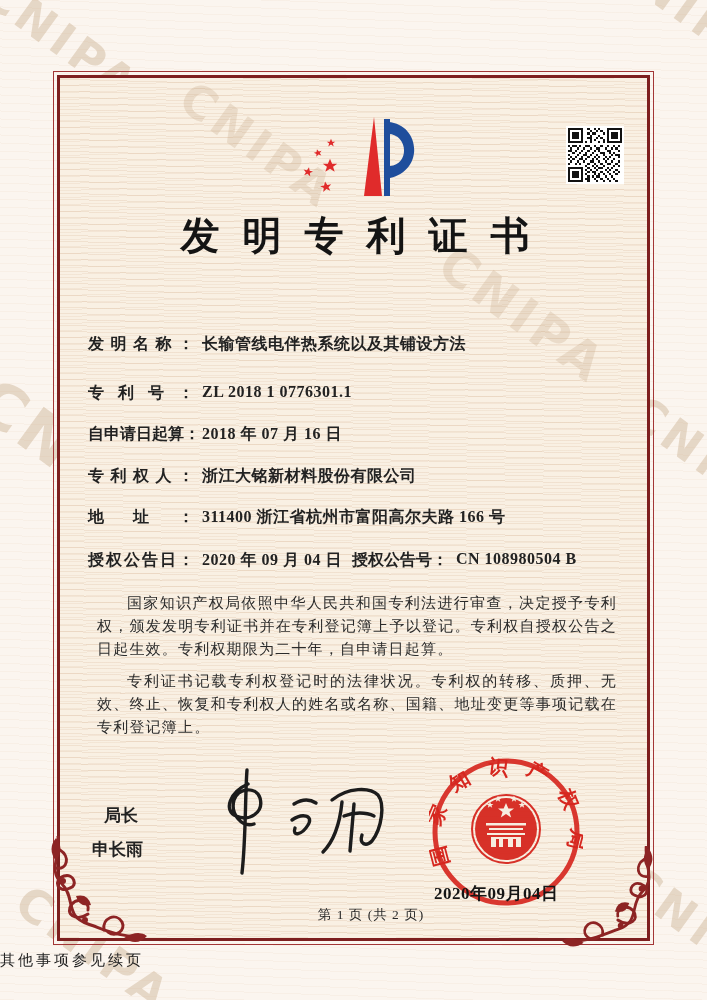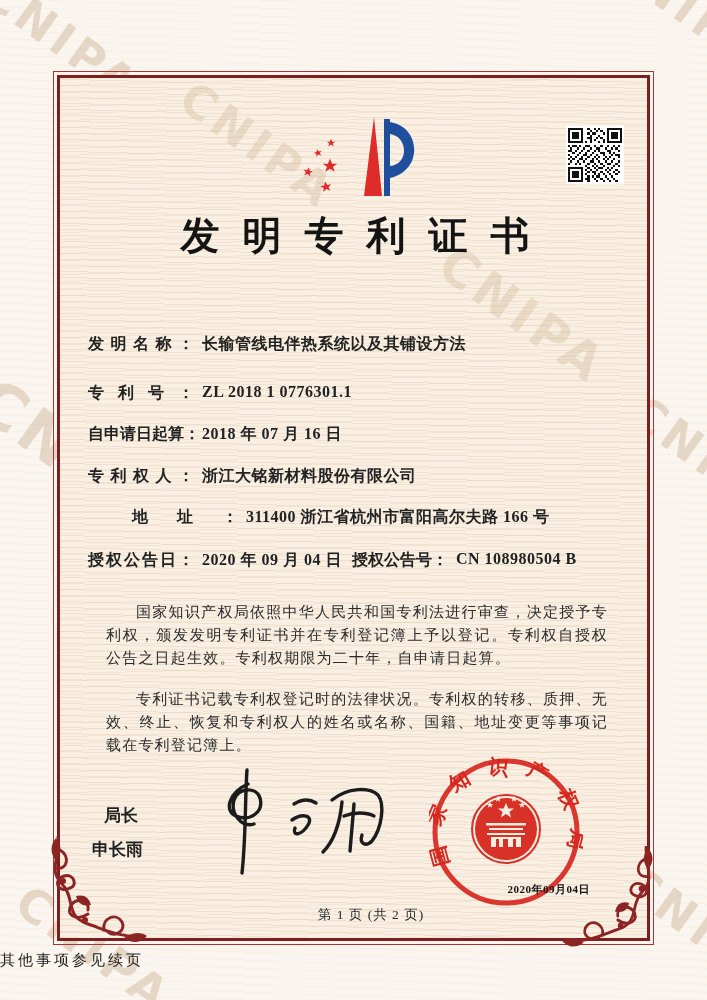--- a/index.html
+++ b/index.html
@@ -30,31 +30,31 @@
     font-size:39px;font-weight:bold;color:#141414;letter-spacing:23px;text-indent:23px;}
   
   .row{position:absolute;left:88px;font-size:16px;font-weight:600;color:#222;white-space:nowrap;}
   .flabel{display:inline-block;width:106px;text-align:justify;text-align-last:justify;vertical-align:top;}
   .fvalue{margin-left:8px;letter-spacing:0.5px;}
   .grant2{position:absolute;left:264px;top:0;white-space:nowrap;}
   .grant2 .flabel{width:auto;text-align:left;text-align-last:auto;}
   
   .bodytext{position:absolute;left:88px;top:583px;width:538px;font-size:15px;line-height:23px;
     color:#2b2b2b;letter-spacing:1.2px;text-align:justify;}
-  .bodytext p{margin:18px;text-indent:2em;}
+  .bodytext p{margin:9px;text-indent:2em;}
   
   .sig-title{position:absolute;left:104px;top:804px;font-size:17px;font-weight:600;color:#222;
     font-family:Liberation Serif, serif;}
   .sig-name{position:absolute;left:92px;top:838px;font-size:17px;font-weight:600;color:#222;
     font-family:"Liberation Sans","DejaVu Sans",sans-serif;}
   .sig-hand{position:absolute;left:190px;top:766px;z-index:4;}
   
   .seal{position:absolute;left:429px;top:755px;z-index:4;}
-  .seal-date{position:absolute;left:434px;top:882px;width:156px;text-align:right;z-index:5;
-    font-size:11px;font-weight:bold;color:#151515;letter-spacing:0.5px;}
+  .seal-date{position:absolute;left:434px;top:882px;width:156px;text-align:left;z-index:5;
+    font-size:17px;font-weight:bold;color:#151515;letter-spacing:0.5px;}
   
   .orn{position:absolute;z-index:4;}
   .orn.left{left:36px;top:836px;}
   .orn.right{left:558px;top:846px;transform:scaleX(-1);}
   
   .page-no{position:absolute;left:60px;top:906px;width:590px;text-align:center;
     font-size:13.5px;color:#2a2a2a;letter-spacing:1px;z-index:3;padding-left:16px;}
   .footer-note{position:absolute;left:0;top:951px;width:707px;
     font-size:15px;color:#222;letter-spacing:3px;z-index:3;}
 </style>
@@ -122,21 +122,21 @@
     </div>
     <div class="row" style="top:383px;">
       <span class="flabel">专利号：</span><span class="fvalue">ZL 2018 1 0776301.1</span>
     </div>
     <div class="row" style="top:424px;">
       <span class="flabel">自申请日起算：</span><span class="fvalue">2018 年 07 月 16 日</span>
     </div>
     <div class="row" style="top:466px;">
       <span class="flabel">专利权人：</span><span class="fvalue">浙江大铭新材料股份有限公司</span>
     </div>
-    <div class="row" style="top:507px;margin-left:44px;">
+    <div class="row" style="top:507px;">
       <span class="flabel">地址：</span><span class="fvalue">311400 浙江省杭州市富阳高尔夫路 166 号</span>
     </div>
     <div class="row" style="top:550px;">
       <span class="flabel">授权公告日：</span><span class="fvalue">2020 年 09 月 04 日</span>
       <span class="grant2">
         <span class="flabel">授权公告号：</span><span class="fvalue">CN 108980504 B</span>
       </span>
     </div>
 
     <div class="bodytext">

